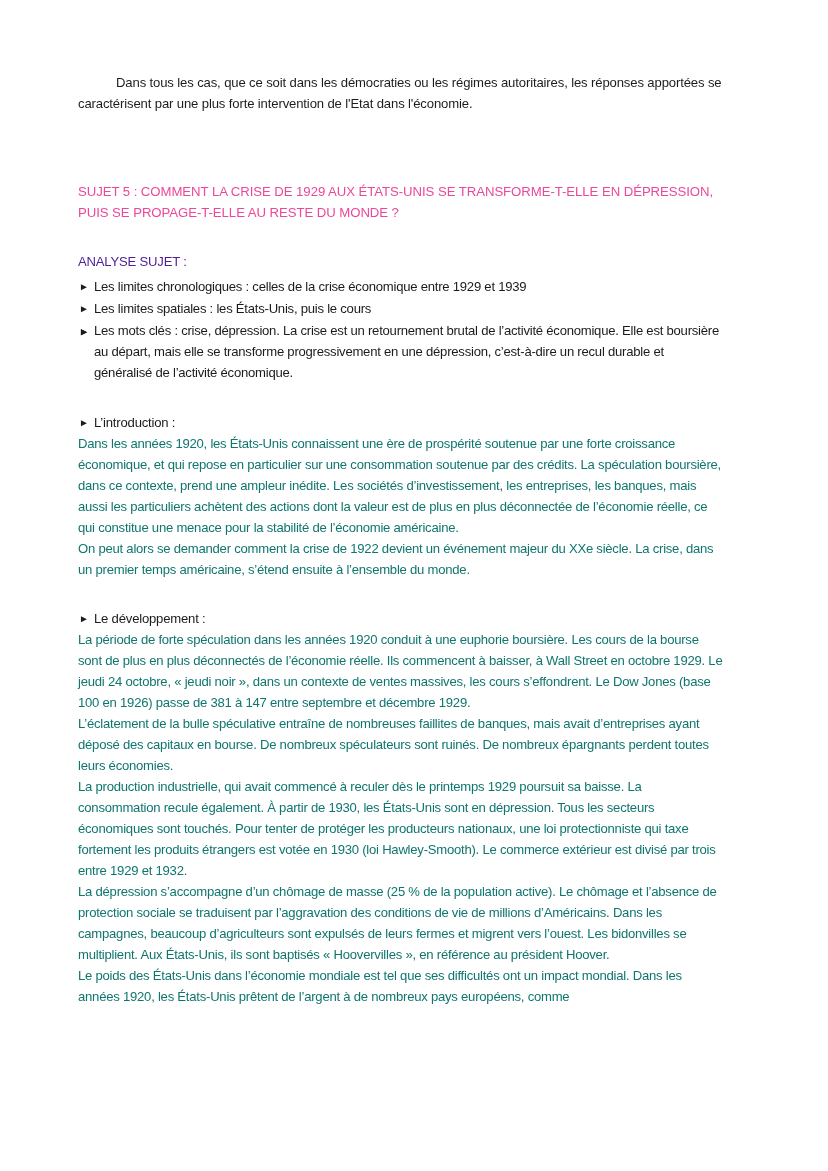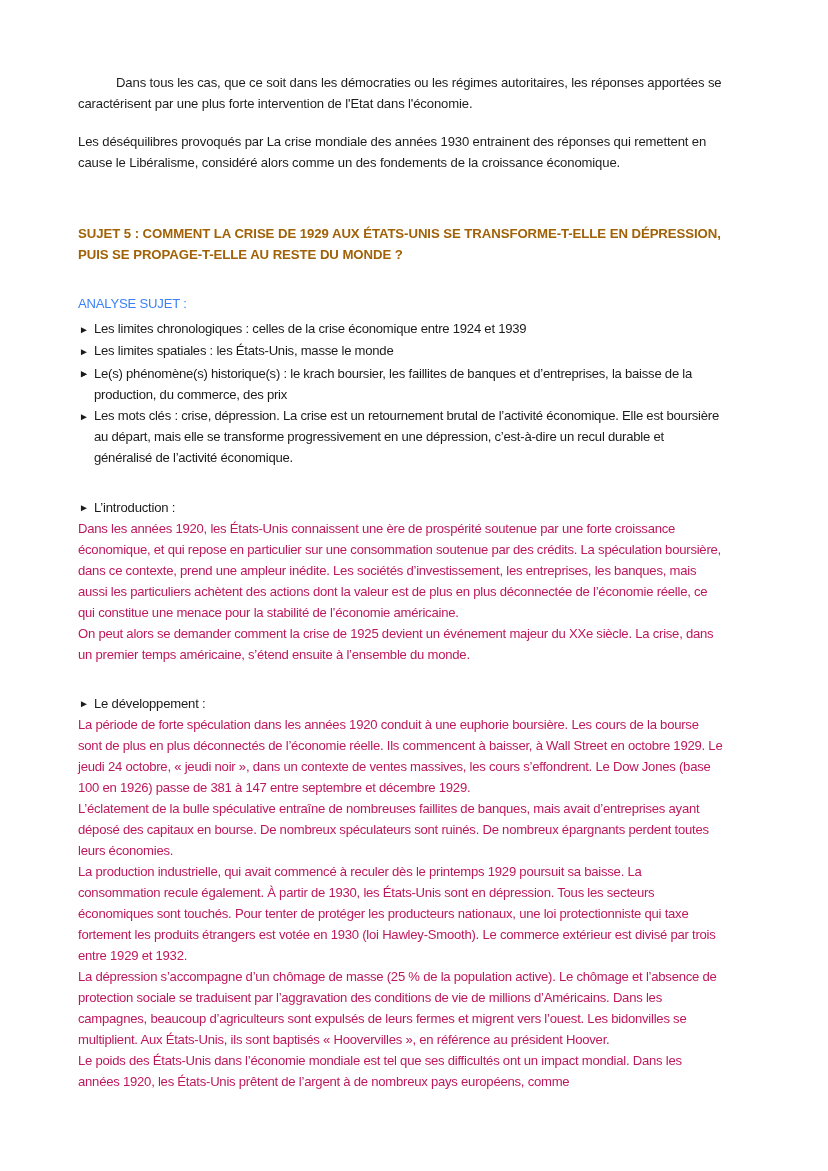--- a/index.html
+++ b/index.html
@@ -36,43 +36,43 @@
   }
   .wide-para.indent-first { text-indent: 38px; }
 
   .gap-sm  { height: 16px; }
   .gap-md  { height: 28px; }
   .gap-xl  { height: 50px; }
 
   
   .subject-heading {
     font-size: 13.2px;
-    font-weight: 700;
+    font-weight: 400;
     line-height: 21px;
     letter-spacing: -0.005em;
-    color: #a16207;
+    color: #ec4899;
     max-width: 670px;
     margin: 0;
   }
 
   
   .body-para {
     font-size: 13.1px;
     line-height: 21.0px;
     letter-spacing: -0.018em;
-    color: #be185d;
+    color: #0f766e;
     margin: 0;
     max-width: 672px;
   }
 
   .analyse-label {
     font-size: 13.1px;
     line-height: 21px;
     letter-spacing: -0.015em;
-    color: #3b82f6;
+    color: #4c1d95;
     margin: 0;
   }
 
   
   .bullet-list {
     list-style: none;
     margin: 0;
     padding: 0;
     max-width: 672px;
   }
@@ -111,62 +111,60 @@
 </style>
 </head>
 <body>
 
 <div class="page">
 
   <p class="wide-para indent-first">Dans tous les cas, que ce soit dans les démocraties ou les régimes autoritaires, les réponses apportées se caractérisent par une plus forte intervention de l'Etat dans l'économie.</p>
 
   <div class="gap-sm"></div>
 
-  <p class="wide-para">Les déséquilibres provoqués par La crise mondiale des années 1930 entrainent des réponses qui remettent en cause le Libéralisme, considéré alors comme un des fondements de la croissance économique.</p>
 
   <div class="gap-xl"></div>
 
   <p class="subject-heading">SUJET 5 : COMMENT LA CRISE DE 1929 AUX ÉTATS-UNIS SE TRANSFORME-T-ELLE EN DÉPRESSION, PUIS SE PROPAGE-T-ELLE AU RESTE DU MONDE ?</p>
 
   <div class="gap-md"></div>
 
   <p class="analyse-label">ANALYSE SUJET :</p>
 
   <div class="spacer-4"></div>
 
   <ul class="bullet-list">
     <li class="bullet-item">
       <span class="bullet-marker">►</span>
-      <span>Les limites chronologiques : celles de la crise économique entre 1924 et 1939</span>
+      <span>Les limites chronologiques : celles de la crise économique entre 1929 et 1939</span>
     </li>
     <li class="bullet-item">
       <span class="bullet-marker">►</span>
-      <span>Les limites spatiales : les États-Unis, masse le monde</span>
+      <span>Les limites spatiales : les États-Unis, puis le cours</span>
     </li>
     <li class="bullet-item">
       <span class="bullet-marker">►</span>
     </li>
     <li class="bullet-item tight">
       <span class="bullet-marker">►</span>
-      <span>Le(s) phénomène(s) historique(s) : le krach boursier, les faillites de banques et d’entreprises, la baisse de la production, du commerce, des prix</span>
     </li>
     <li class="bullet-item tight">
       <span class="bullet-marker">►</span>
       <span>Les mots clés : crise, dépression. La crise est un retournement brutal de l’activité économique. Elle est boursière au départ, mais elle se transforme progressivement en une dépression, c’est-à-dire un recul durable et généralisé de l’activité économique.</span>
     </li>
   </ul>
 
   <div class="gap-md"></div>
 
   <p class="section-lead">
     <span class="bullet-marker">►</span>
     <span>L’introduction :</span>
   </p>
   <p class="body-para">Dans les années 1920, les États-Unis connaissent une ère de prospérité soutenue par une forte croissance économique, et qui repose en particulier sur une consommation soutenue par des crédits. La spéculation boursière, dans ce contexte, prend une ampleur inédite. Les sociétés d’investissement, les entreprises, les banques, mais aussi les particuliers achètent des actions dont la valeur est de plus en plus déconnectée de l’économie réelle, ce qui constitue une menace pour la stabilité de l’économie américaine.</p>
-  <p class="body-para">On peut alors se demander comment la crise de 1925 devient un événement majeur du XXe siècle. La crise, dans un premier temps américaine, s’étend ensuite à l’ensemble du monde.</p>
+  <p class="body-para">On peut alors se demander comment la crise de 1922 devient un événement majeur du XXe siècle. La crise, dans un premier temps américaine, s’étend ensuite à l’ensemble du monde.</p>
 
   <div class="gap-md"></div>
 
   <p class="section-lead">
     <span class="bullet-marker">►</span>
     <span>Le développement :</span>
   </p>
   <p class="body-para">La période de forte spéculation dans les années 1920 conduit à une euphorie boursière. Les cours de la bourse sont de plus en plus déconnectés de l’économie réelle. Ils commencent à baisser, à Wall Street en octobre 1929. Le jeudi 24 octobre, « jeudi noir », dans un contexte de ventes massives, les cours s’effondrent. Le Dow Jones (base 100 en 1926) passe de 381 à 147 entre septembre et décembre 1929.</p>
   <p class="body-para">L’éclatement de la bulle spéculative entraîne de nombreuses faillites de banques, mais avait d’entreprises ayant déposé des capitaux en bourse. De nombreux spéculateurs sont ruinés. De nombreux épargnants perdent toutes leurs économies.</p>
   <p class="body-para">La production industrielle, qui avait commencé à reculer dès le printemps 1929 poursuit sa baisse. La consommation recule également. À partir de 1930, les États-Unis sont en dépression. Tous les secteurs économiques sont touchés. Pour tenter de protéger les producteurs nationaux, une loi protectionniste qui taxe fortement les produits étrangers est votée en 1930 (loi Hawley-Smooth). Le commerce extérieur est divisé par trois entre 1929 et 1932.</p>

